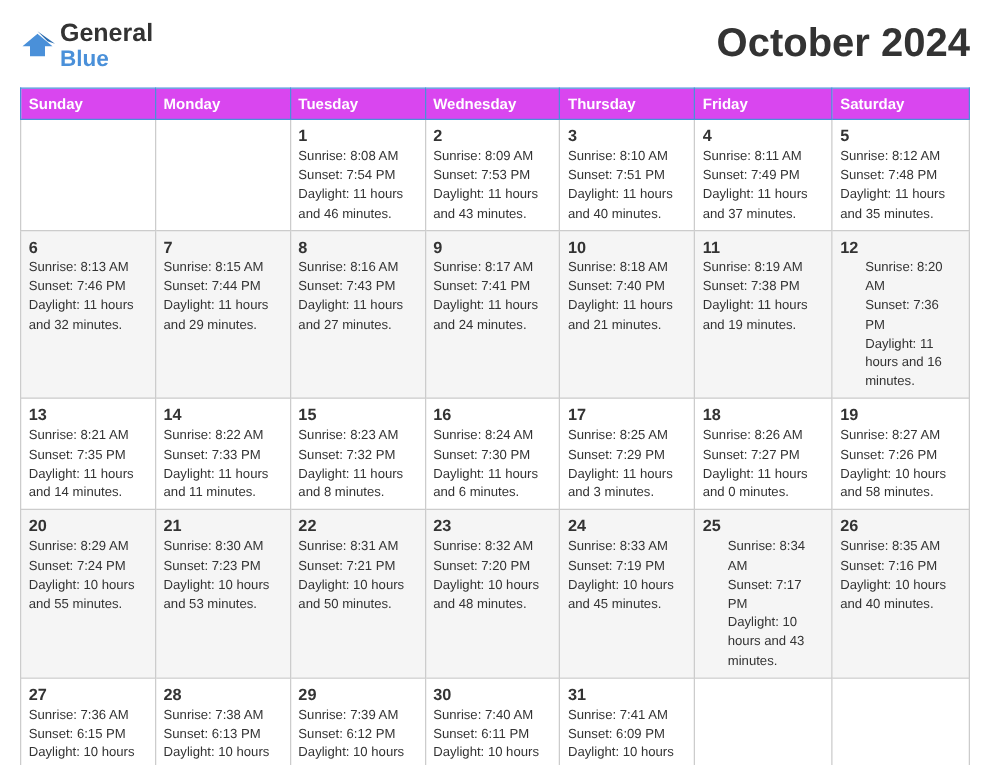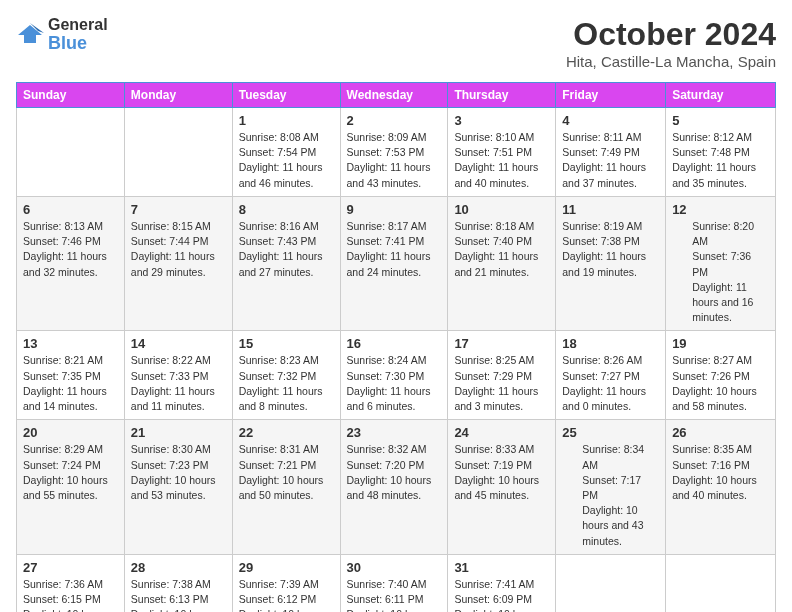--- a/index.html
+++ b/index.html
@@ -15,21 +15,21 @@
       justify-content: space-between;
       align-items: flex-start;
       margin-bottom: 12px;
     }
     .logo {
       display: flex;
       align-items: center;
       gap: 4px;
     }
     .logo-text-general {
-      font-size: 16px;
+      font-size: 20px;
       font-weight: bold;
       color: #333;
       line-height: 1.1;
     }
     .logo-text-blue {
       font-size: 18px;
       font-weight: bold;
       color: #4a90d9;
       line-height: 1.1;
     }
@@ -104,21 +104,20 @@
       <div>
         <span class="logo-text-general">General</span>
       </div>
       <div>
         <span class="logo-text-blue">Blue</span>
       </div>
     </div>
   </div>
   <div class="title-block">
     <div class="month-title">October 2024</div>
-    <div class="location-title">Hita, Castille-La Mancha, Spain</div>
   </div>
 </div>
 
 <table class="calendar-table">
   <thead>
     <tr>
       <th>Sunday</th>
       <th>Monday</th>
       <th>Tuesday</th>
       <th>Wednesday</th>

